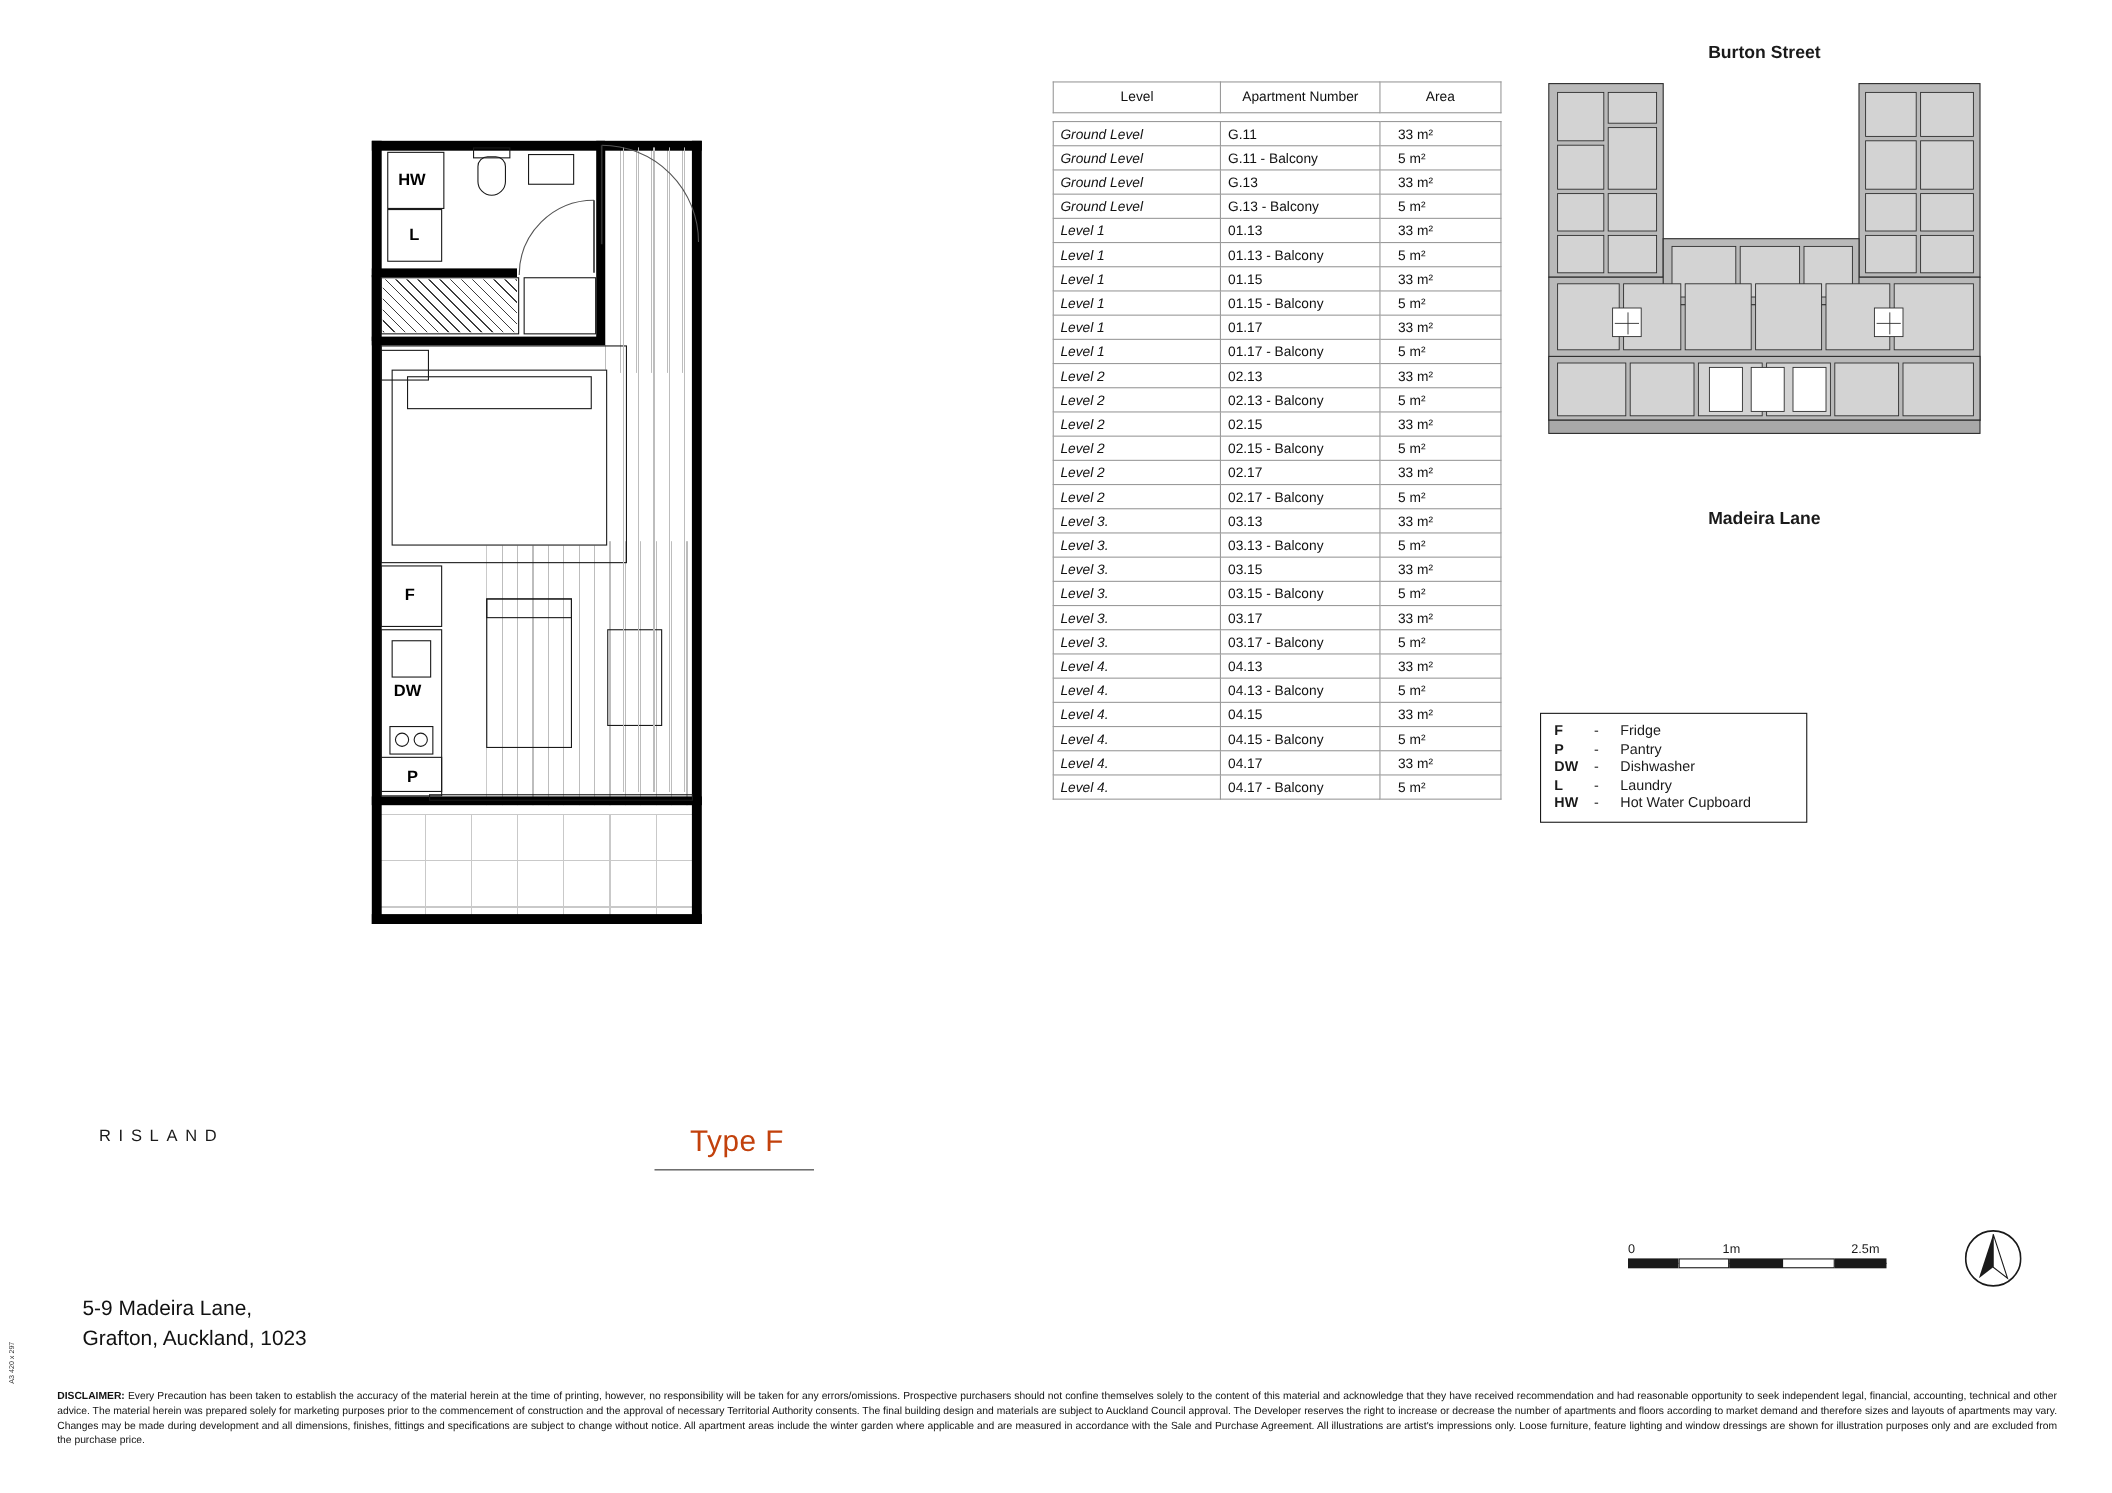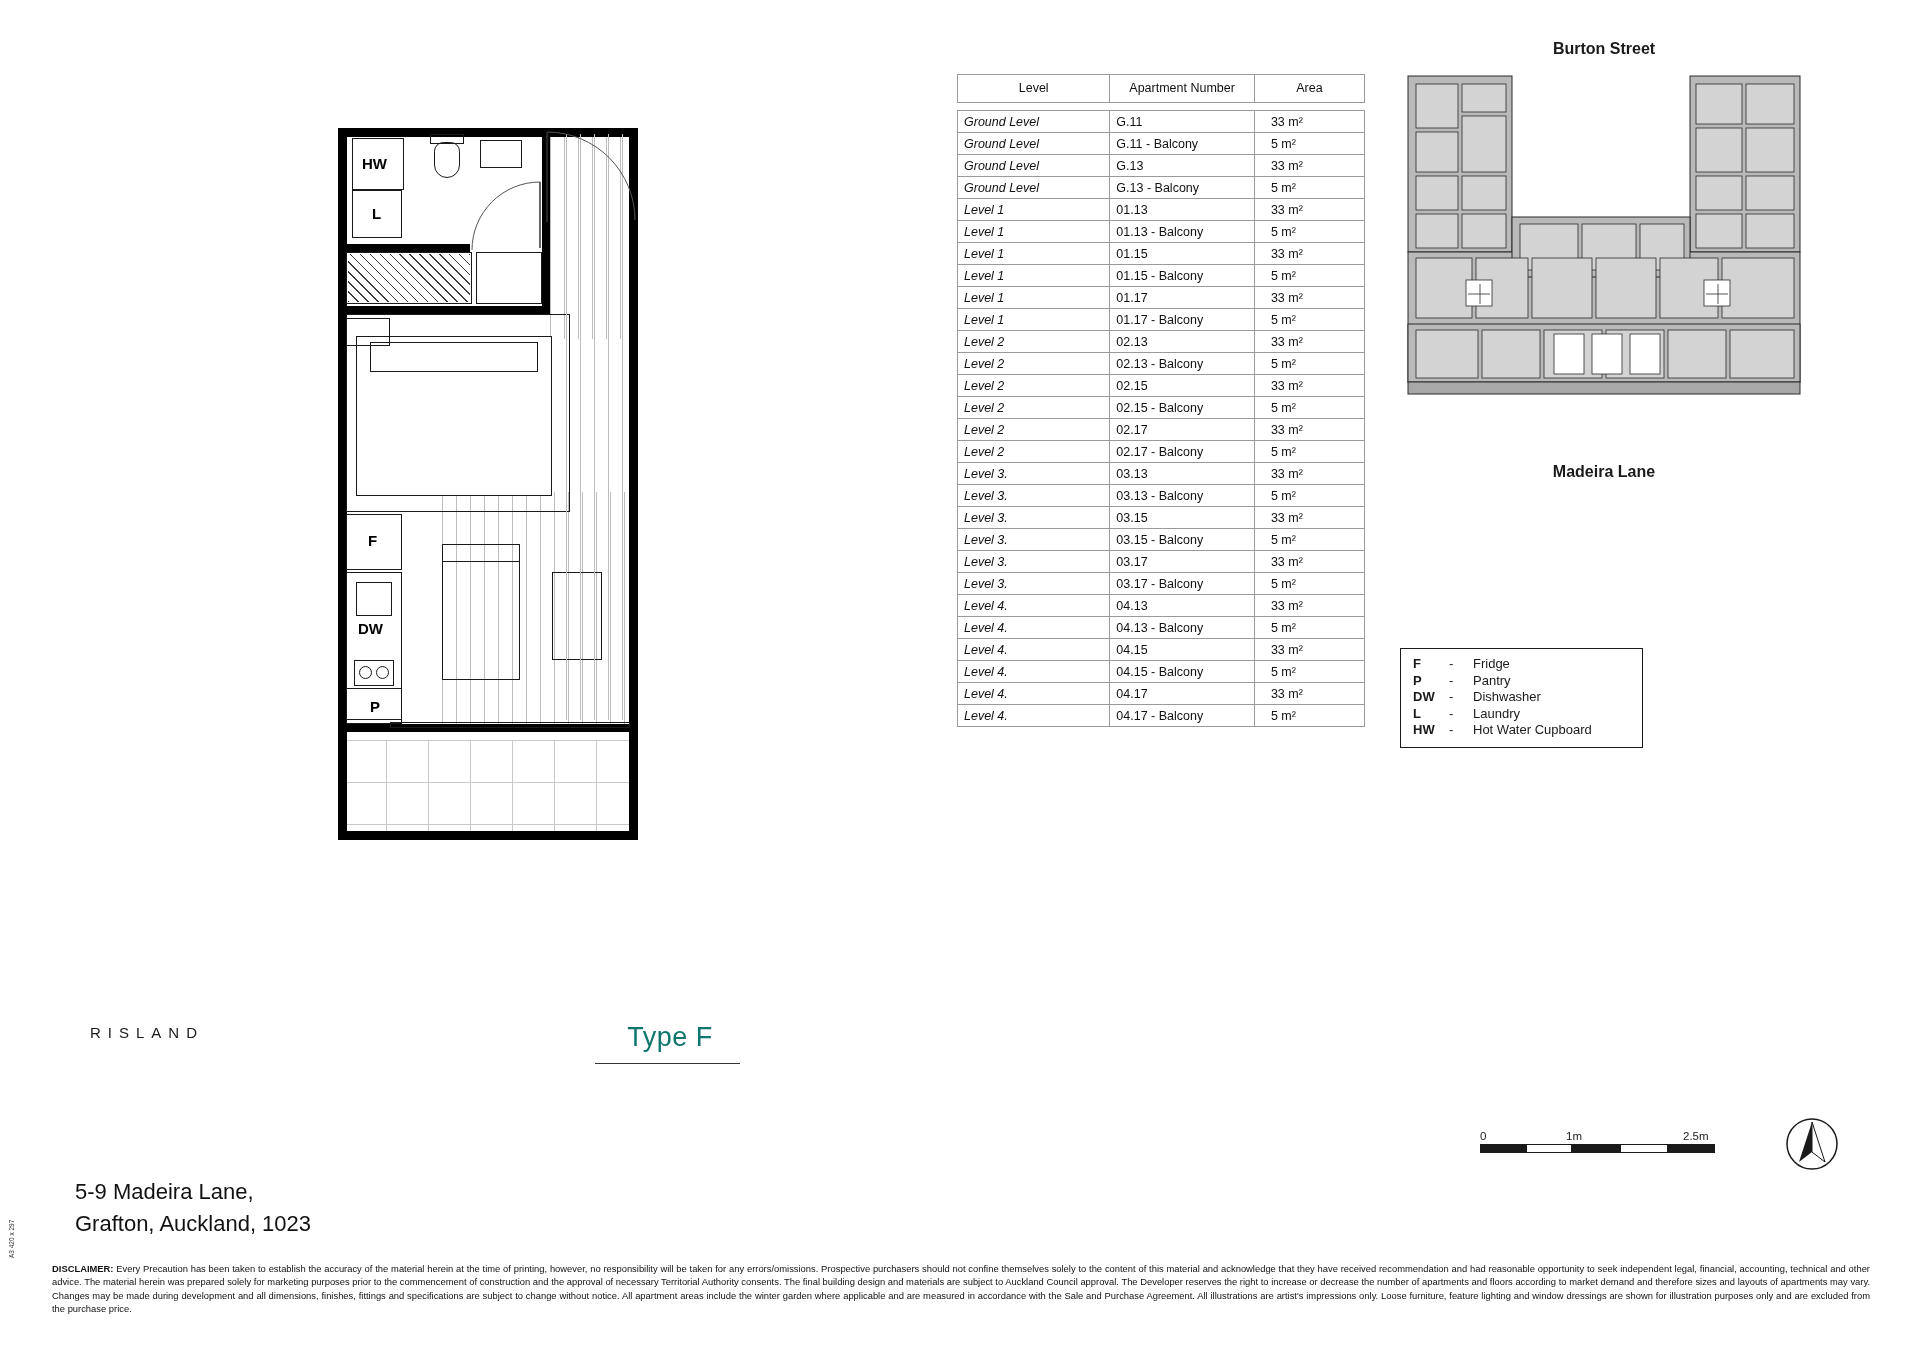--- a/index.html
+++ b/index.html
@@ -51,21 +51,21 @@
   }
 
   #type-label {
     position: absolute;
     left: 600px;
     top: 1022px;
     width: 140px;
     text-align: center;
     font-size: 27px;
     letter-spacing: 0.5px;
-    color: #0f766e;
+    color: #c2410c;
   }
   #type-underline {
     position: absolute;
     left: 595px;
     top: 1063px;
     width: 145px;
     height: 1px;
     background: #333;
   }
 
@@ -175,21 +175,21 @@
     margin-top: 12px;
     margin-left: 28px;
     font-size: 15px;
     letter-spacing: 7px;
     color: #1a1a1a;
   }
   #address {
     position: absolute;
     left: 75px;
     top: 1176px;
-    font-size: 22px;
+    font-size: 19px;
     line-height: 1.45;
     color: #111;
   }
 
   
   #disclaimer {
     position: absolute;
     left: 52px;
     top: 1262px;
     width: 1818px;

